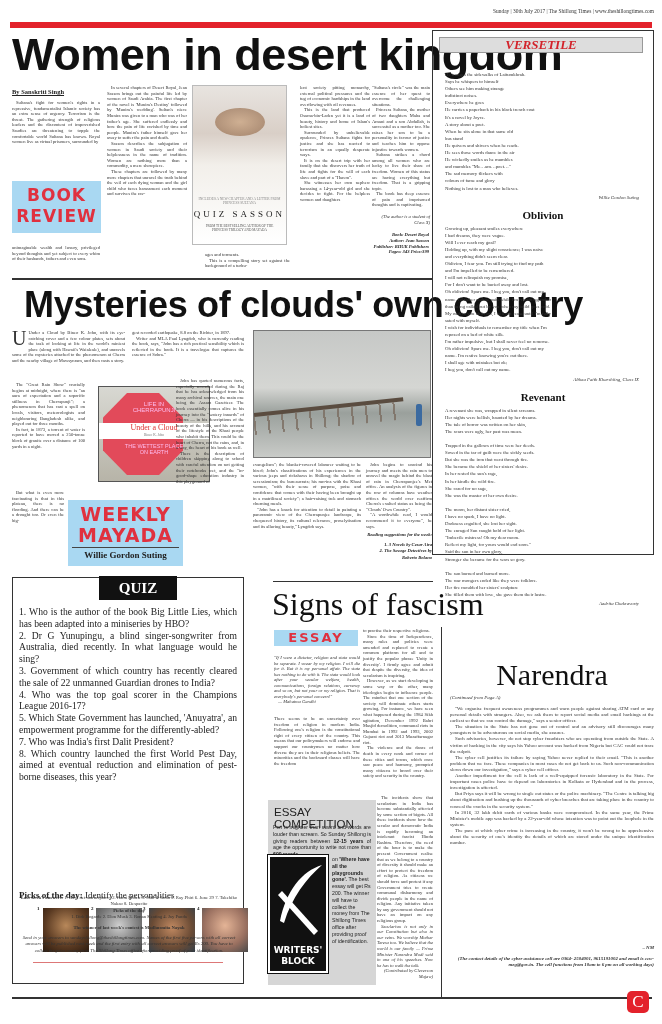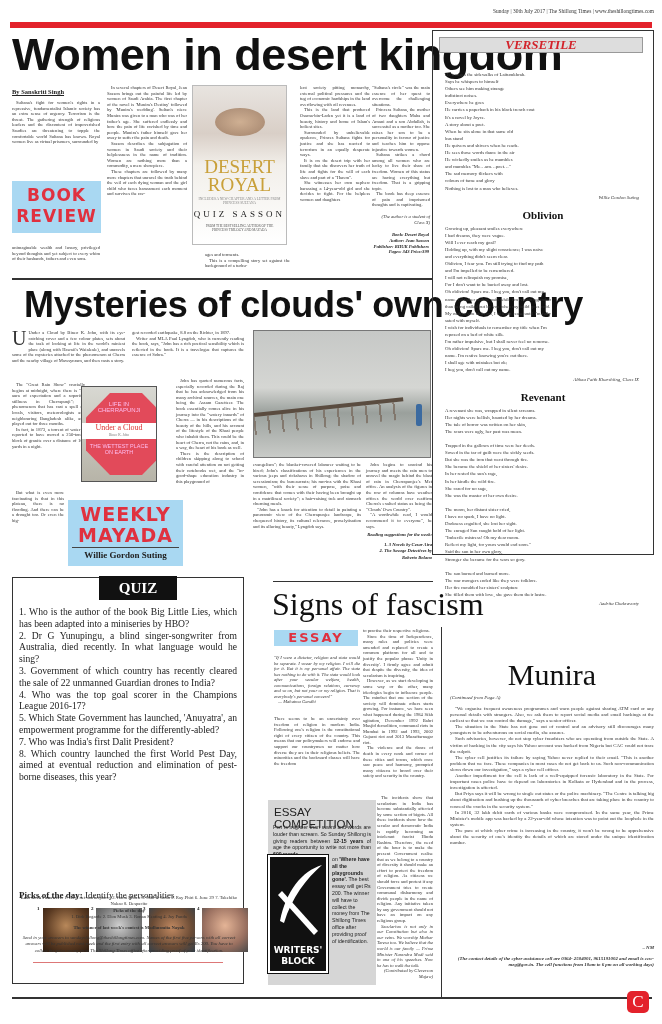--- a/index.html
+++ b/index.html
@@ -45,24 +45,20 @@
   </div>
 
 <div class="abs t" style="left:107px;top:85px;width:80px">
   <p>In several chapters of Desert Royal, Jean Sasson brings out the painful life led by women of Saudi Arabia. The first chapter of the novel is 'Munira's Destiny' followed by 'Munira's wedding'. Sultan's niece Munira was given to a man who was of her father's age. She suffered endlessly and bore the pain of life ravished by time and people. Munira's father himself gave her away to suffer the pain and death.</p>
   <p>Sasson describes the subjugation of women in Saudi society and their helplessness in the name of tradition. Women are nothing more than a commodity, a mere showpiece.</p>
   <p>These chapters are followed by many more chapters that unravel the truth behind the veil of each dying woman and the girl child who faces harassment each moment and survives the rav-</p>
 </div>
 
 <div class="abs" style="left:192px;top:85px;width:95px;height:160px;border:1px solid #bbb;background:linear-gradient(#e8e4e0 0%,#d9cfc7 30%,#f2efea 50%,#fff 100%);text-align:center">
   <div style="position:absolute;left:22px;top:22px;width:50px;height:28px;border-radius:50%;background:radial-gradient(#c9a07a,#8a6245);opacity:.7"></div>
-  <div style="position:absolute;top:72px;width:100%;font-size:19px;line-height:18px;color:#c9a03a;font-family:'Liberation Serif',serif">
-      <div>DESERT</div>
-      <div>ROYAL</div>
-    </div>
   <div style="position:absolute;top:111px;width:100%;font-size:3.5px;color:#888;padding:0 4px">INCLUDES A NEW CHAPTER AND A LETTER FROM PRINCESS SULTANA</div>
   <div style="position:absolute;top:123px;width:100%;font-size:9px;letter-spacing:3px;color:#222">QUIZ SASSON</div>
   <div style="position:absolute;top:138px;width:100%;font-size:3.4px;color:#555;padding:0 6px">FROM THE BESTSELLING AUTHOR OF THE PRINCESS TRILOGY AND MAYADA</div>
 </div>
 <div class="abs t" style="left:205px;top:252px;width:85px">
   <p style="text-indent:0">ages and torments.</p>
   <p>This is a compelling story set against the background of a turbu-</p>
 </div>
 
 <div class="abs t" style="left:300px;top:85px;width:70px">
@@ -100,21 +96,21 @@
 </div>
 <div class="abs t" style="left:12px;top:490px;width:52px">
   <p>But what is even more fascinating is that in this plateau, there is no flooding. And there can be a drought too. Or even the big-</p>
 </div>
 
 <div class="abs t" style="left:132px;top:330px;width:112px">
   <p style="text-indent:0">gest recorded earthquake, 8.8 on the Richter, in 1897.</p>
   <p>Writer and MLA Paul Lyngdoh, who is currently reading the book, says, "John has a rich poetical sensibility which is reflected in the book. It is a travelogue that captures the essence of Sohra."</p>
 </div>
 
-<div class="abs" style="left:81px;top:386px;width:76px;height:96px;border:1px solid #555;background:linear-gradient(#d8d8d2,#b7b4a8);overflow:hidden">
+<div class="abs" style="left:98px;top:386px;width:112px;height:96px;border:1px solid #555;background:linear-gradient(#d8d8d2,#b7b4a8);overflow:hidden">
   <div style="position:absolute;left:4px;top:6px;width:80px;height:82px;background:#e24a5a;clip-path:polygon(30% 0,70% 0,100% 30%,100% 70%,70% 100%,30% 100%,0 70%,0 30%)"></div>
   <div style="position:absolute;top:14px;width:100%;text-align:center;color:#fbe;font-size:6px;font-family:'Liberation Sans',sans-serif">
       <div>LIFE IN</div>
       <div>CHERRAPUNJI</div>
     </div>
   <div style="position:absolute;top:36px;width:100%;height:16px;background:#fff;text-align:center">
     <div style="color:#d33;font-size:8px;line-height:10px">Under a Cloud</div>
     <div style="color:#777;font-size:3.5px">Bineo K. John</div>
   </div>
   <div style="position:absolute;top:56px;width:100%;text-align:center;color:#fbe;font-size:5.5px;font-family:'Liberation Sans',sans-serif">
@@ -310,21 +306,21 @@
         <div>WRITERS'</div>
         <div>BLOCK</div>
       </div>
   </div>
   <div style="position:absolute;left:64px;top:56px;width:40px;font-family:'Liberation Sans',sans-serif;font-size:5.2px;line-height:6.8px;color:#222">
     <span>on</span> <b>'Where have all the playgrounds gone'.</b> <span>The best essay will get Rs 200. The winner will have to collect the money from The Shillong Times office after providing proof of identification.</span>
   </div>
 </div>
 
 <div class="abs" style="left:441px;top:627px;width:1px;height:370px;background:#333"></div>
-<div class="abs" style="left:442px;top:658px;width:220px;text-align:center;font-family:'Liberation Serif',serif;font-size:30px;line-height:34px;color:#111">Munira</div>
+<div class="abs" style="left:442px;top:658px;width:220px;text-align:center;font-family:'Liberation Serif',serif;font-size:30px;line-height:34px;color:#111">Narendra</div>
 <div class="abs" style="left:450px;top:695px;font-size:5px;font-style:italic;color:#333">(Continued from Page A)</div>
 <div class="abs t darknet" style="left:450px;top:706px;width:204px;font-size:4.9px;line-height:6.1px" id="darknet">
     <p>"We organise frequent awareness programmes and warn people against sharing ATM card or any personal details with strangers. Also, we ask them to report social media and email hackings at the earliest so that we can control the damage," says a senior officer.</p>
     <p>The situation in the State has not gone out of control and an advisory still discourages many youngsters to be adventurous on social media, she assures.</p>
     <p>Such advisories, however, do not stop cyber fraudsters who are operating from outside the State. A victim of hacking in the city says his Yahoo account was hacked from Nigeria but CAC could not trace the culprit.</p>
     <p>The cyber cell justifies its failure by saying Yahoo never replied to their email. "This is another problem that we face. These companies in most cases do not get back to us. Such non-communication slows down our investigation," says a cyber cell officer.</p>
     <p>Another impediment for the cell is lack of a well-equipped forensic laboratory in the State. For important cases police have to depend on laboratories in Kolkata or Hyderabad and in the process, investigation is affected.</p>
     <p>But Priya says it will be wrong to single out states or the police machinery. "The Centre is talking big about digitisation and hushing up the thousands of cyber breaches that are taking place in the country to conceal the cracks in the security system."</p>
     <p>In 2016, 32 lakh debit cards of various banks were compromised. In the same year, the Prime Minister's mobile app was hacked by a 22-year-old whose intention was to point out the loophole in the system.</p>
     <p>The pace at which cyber crime is increasing in the country, it won't be wrong to be apprehensive about the security of one's identity the details of which are stored under the unique identification number.</p>

